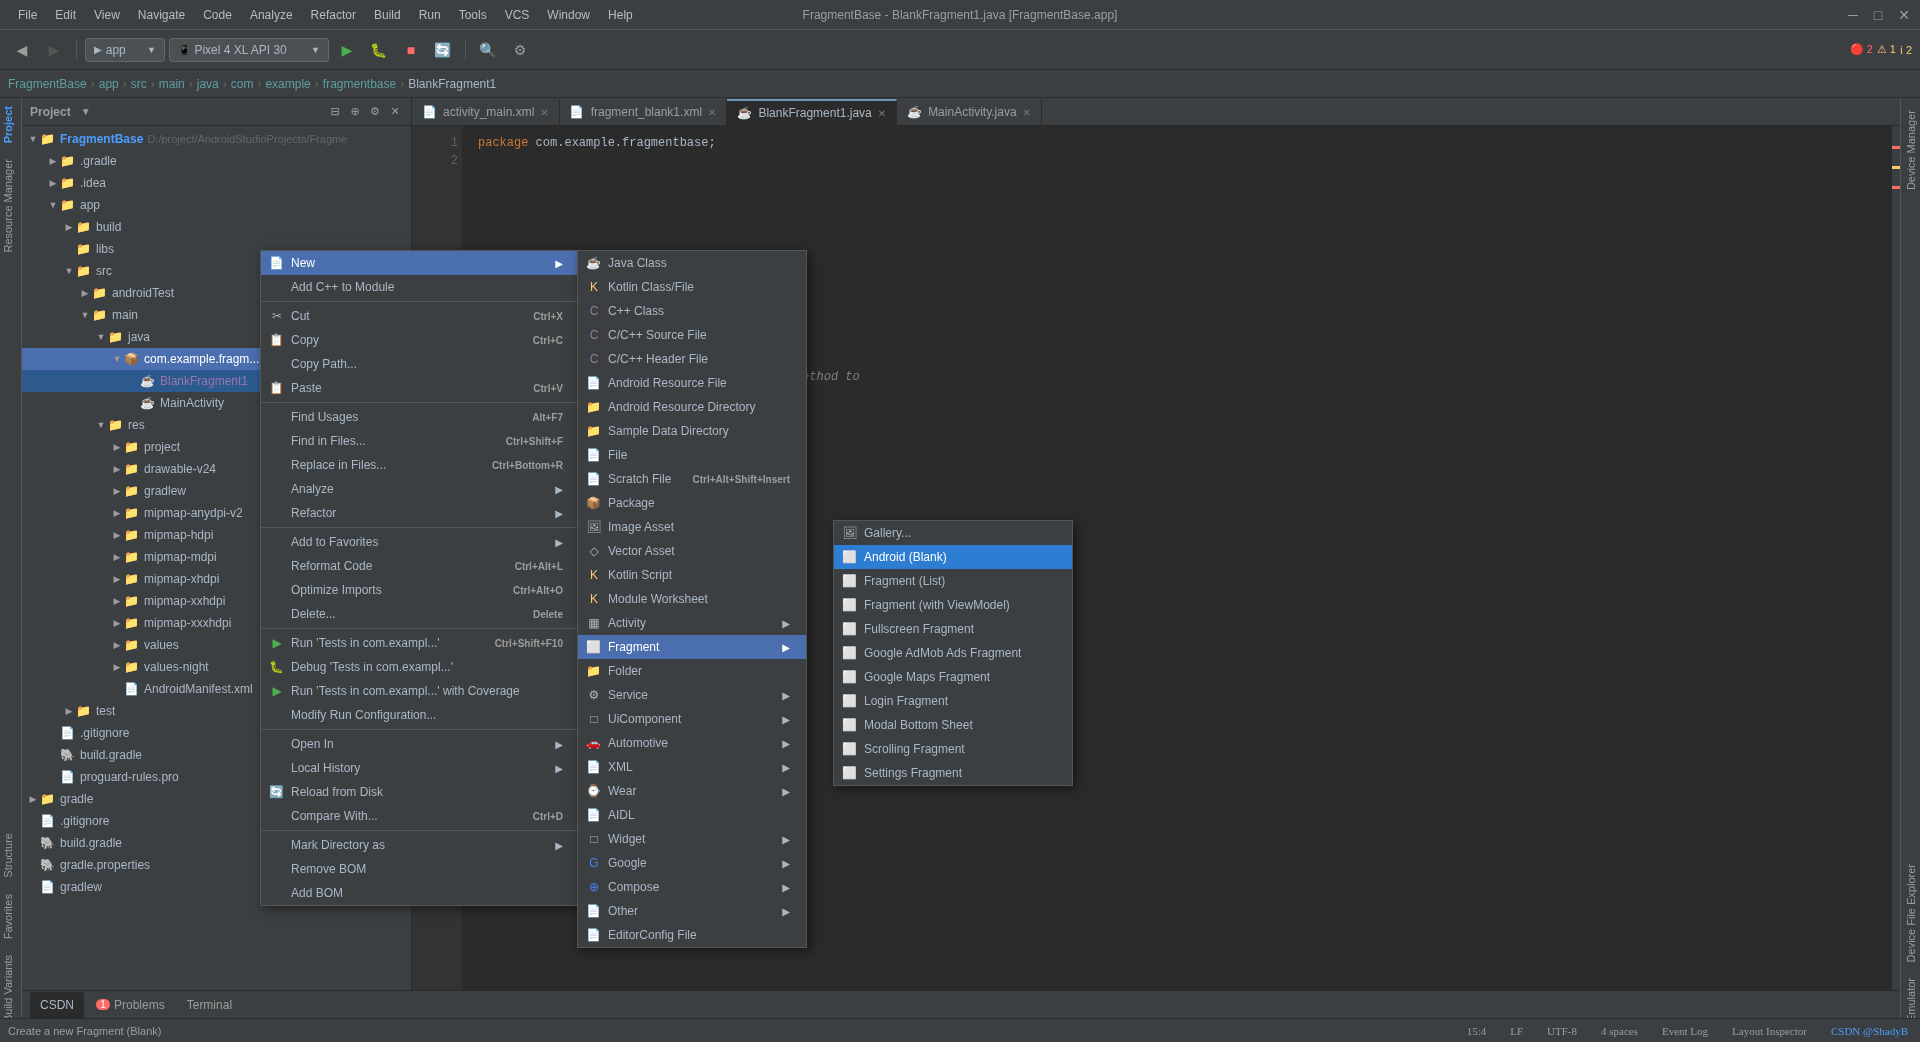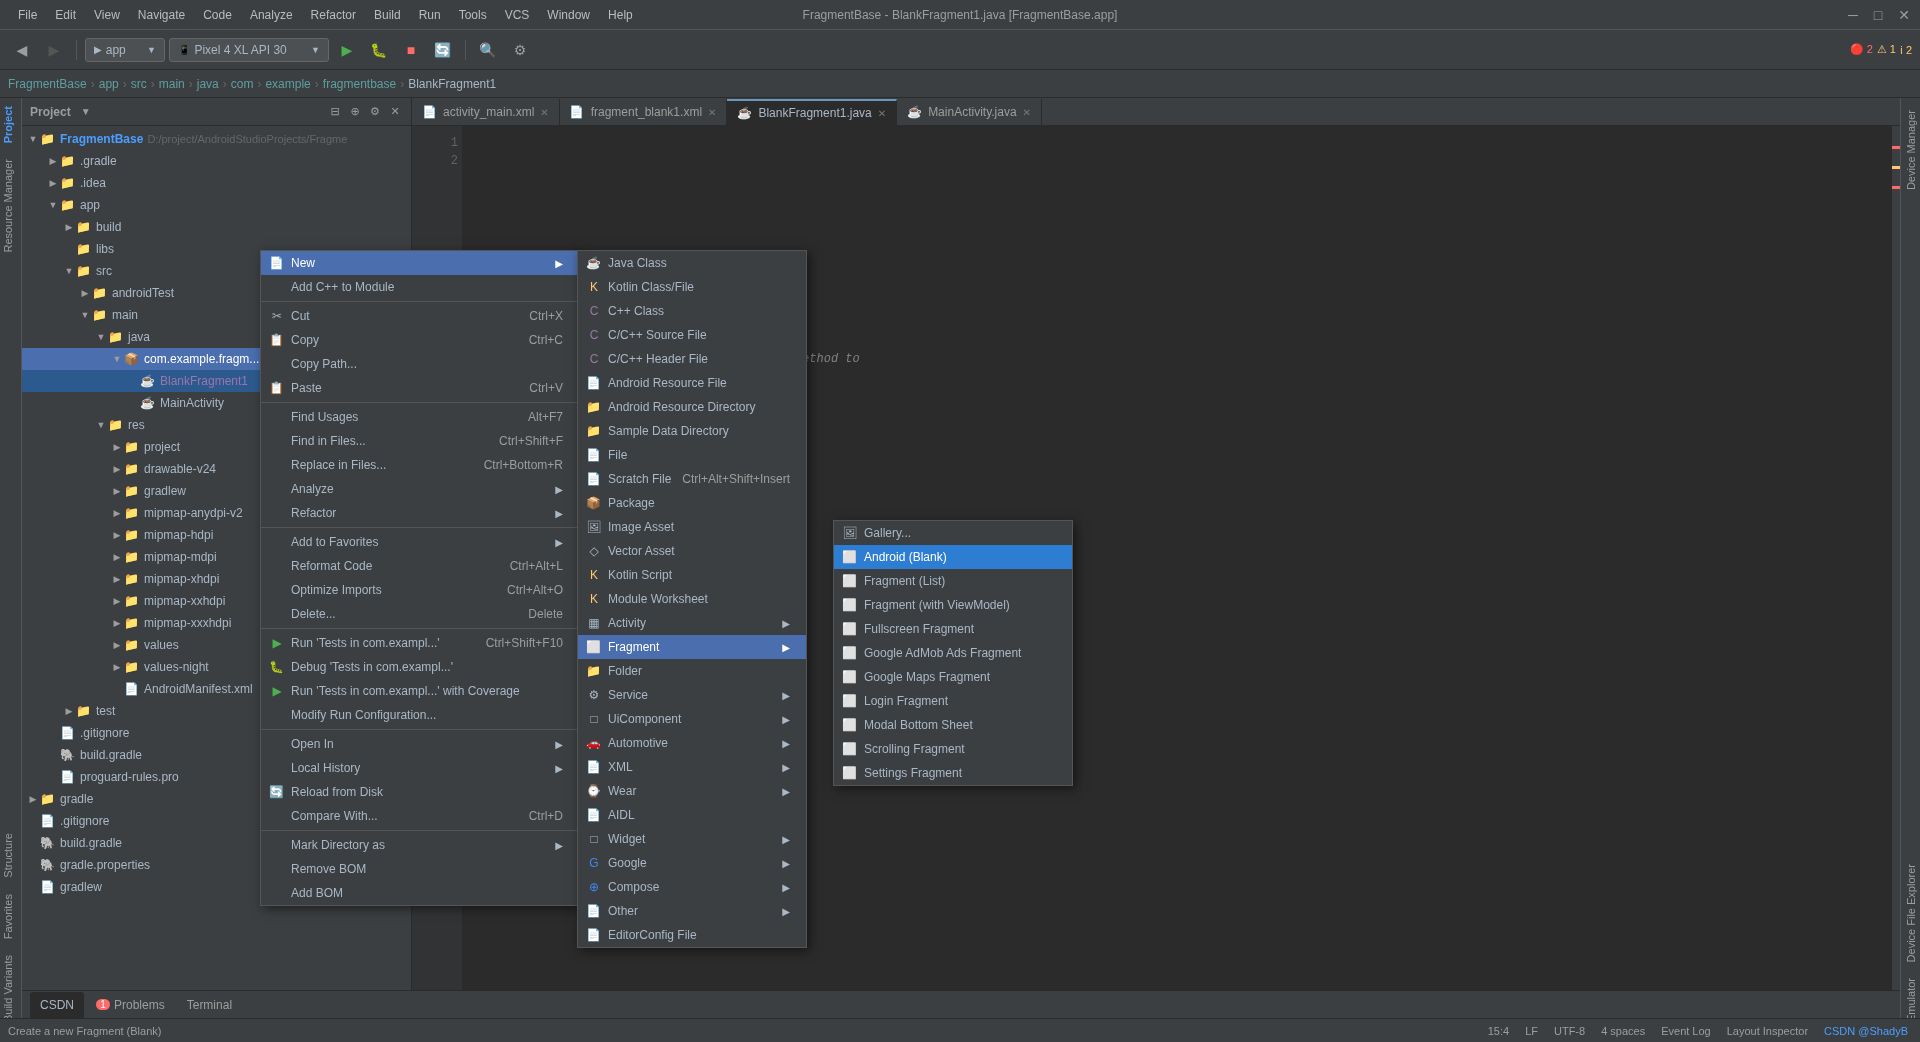--- a/index.html
+++ b/index.html
@@ -167,21 +167,22 @@
       align-items: center;
       padding: 0 16px 0 8px;
       cursor: pointer;
       position: relative;
       color: #a9b7c6;
       gap: 6px;
     }
     .ctx-shortcut {
       margin-left: auto;
       color: #9d9d9d;
-      font-size: 12px;
+      font-size: 10px;
+      font-weight: bold;
     }
     .ctx-arrow {
       margin-left: auto;
       font-size: 10px;
     }
     .ctx-icon {
       width: 16px;
       display: flex;
       align-items: center;
       justify-content: center;
@@ -358,21 +359,21 @@
       height: 24px;
       background: #3c3f41;
       display: flex;
       align-items: center;
       padding: 0 8px;
       font-size: 11px;
       color: #9d9d9d;
       border-top: 1px solid #2b2b2b;
       gap: 8px;
     }
-    .status-item { padding: 0 4px; cursor: pointer; }
+    .status-item { padding: 0 4px; cursor: pointer; font-family: Liberation Serif, serif; }
 
     
     #bottom-panel {
       height: 28px;
       background: #3c3f41;
       display: flex;
       align-items: center;
       padding: 0 8px;
       border-top: 1px solid #2b2b2b;
       gap: 2px;
@@ -745,20 +746,21 @@
         <div>2</div>
         <div style="height:126px"></div>
         <div>10</div>
         <div>11</div>
         <div>12</div>
         <div style="color:#ffc66d" class="gutter-indicator">13</div>
         <div>14</div>
         <div>15</div>
       </div>
       <div id="code-area">
+        <div class="code-line"><span class="kw">package</span> com.example.fragmentbase;</div>
         <div class="code-line">&nbsp;</div>
         <div class="code-line">&nbsp;</div>
         <div class="code-line">&nbsp;</div>
         <div class="code-line">&nbsp;</div>
         <div class="code-line">&nbsp;</div>
         <div class="code-line">&nbsp;</div>
         <div class="code-line">&nbsp;</div>
         <div class="code-line">&nbsp;</div>
         <div class="code-line"><span class="kw">import</span> ...</div>
         <div class="code-line">&nbsp;</div>
@@ -1098,21 +1100,21 @@
   </div>
   <div class="bottom-tab">
     <span class="badge">1</span>
     <span>Problems</span>
   </div>
   <div class="bottom-tab">
     <span>Terminal</span>
   </div>
 </div>
 
-<div id="status-bar" style="position:fixed;bottom:0;left:0;right:0;height:24px;background:#3c3f41;display:flex;align-items:center;padding:0 8px;font-size:11px;color:#9d9d9d;border-top:1px solid #2b2b2b;z-index:60;gap:8px">
+<div id="status-bar" style="position:fixed;bottom:0;left:0;right:0;height:24px;background:#3c3f41;display:flex;align-items:center;padding:0 8px;font-size:11px;color:#9d9d9d;border-top:1px solid #2b2b2b;z-index:60;gap:16px">
   <span style="flex:1">Create a new Fragment (Blank)</span>
   <div class="status-item">15:4</div>
   <div class="status-item">LF</div>
   <div class="status-item">UTF-8</div>
   <div class="status-item">4 spaces</div>
   <div class="status-item">
     <span>Event Log</span>
   </div>
   <div class="status-item">
     <span>Layout Inspector</span>

